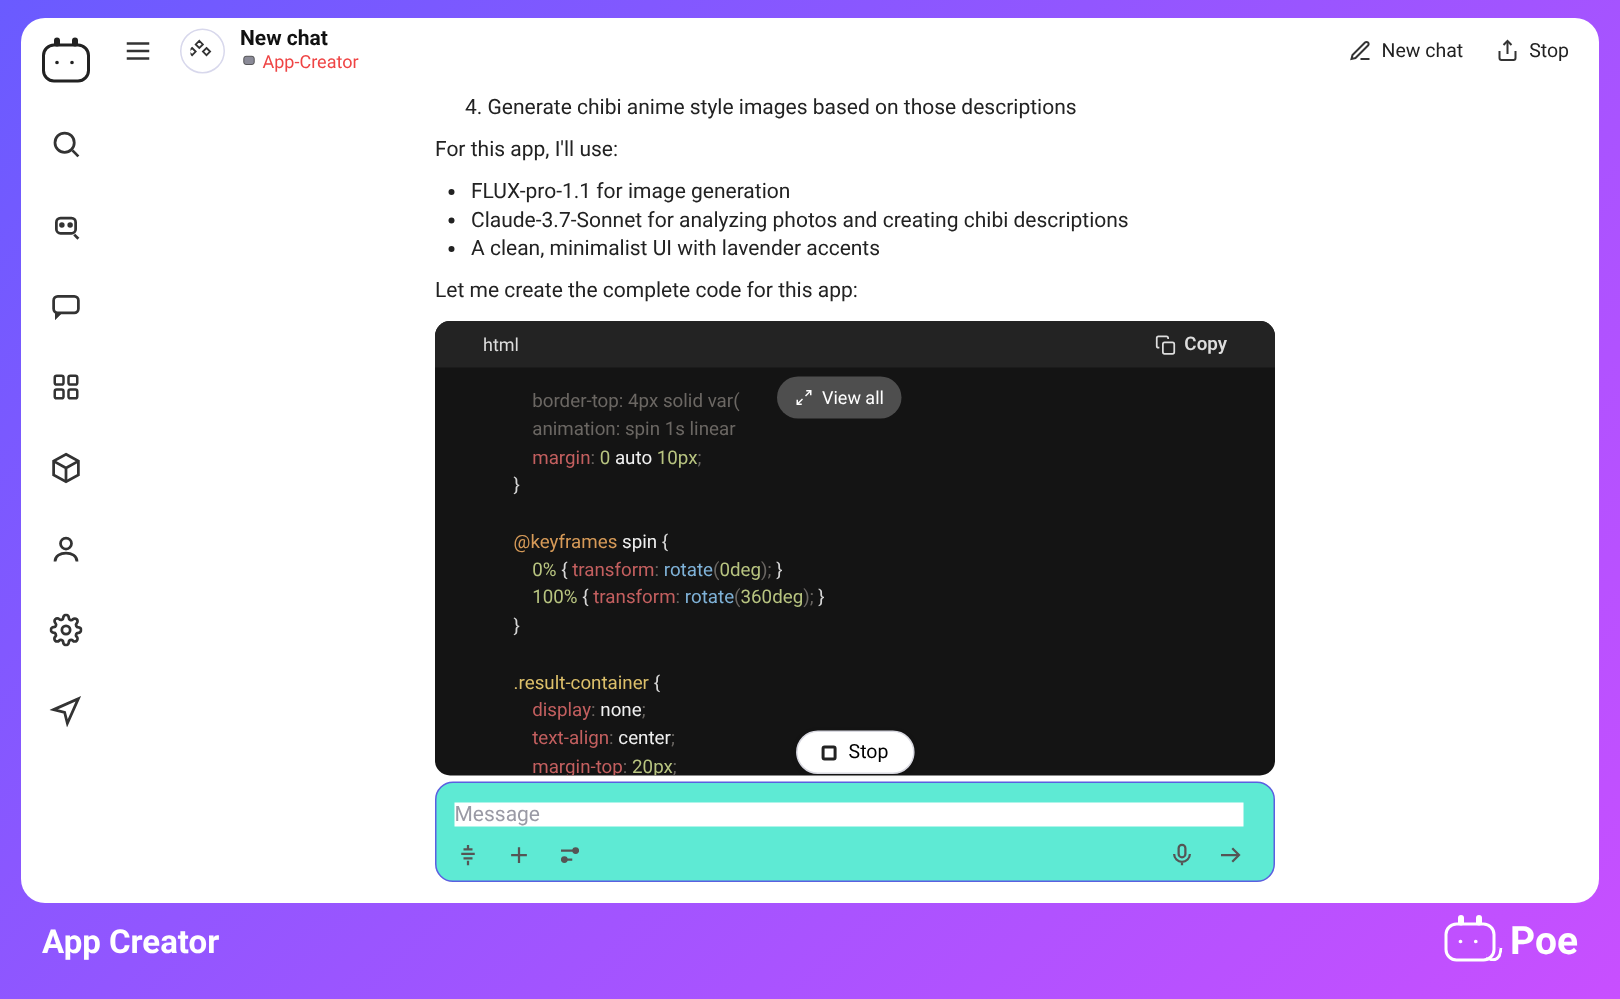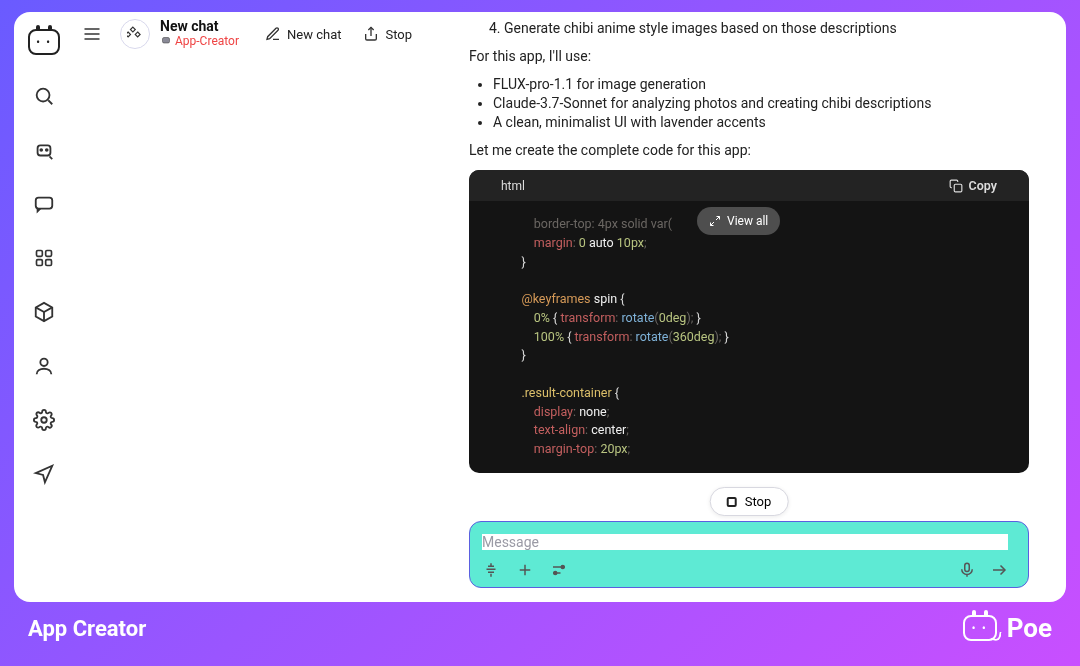--- a/index.html
+++ b/index.html
@@ -43,21 +43,21 @@
     content:""; position:absolute; top:-6px; width:4px; height:6px; background:#222; border-radius:2px;
   }
   .logo-badge::before { left:6px; }
   .logo-badge::after { right:6px; }
   .logo-eyes { font-size:10px; letter-spacing:2px; color:#222; }
 
   
   .main {
     flex: 1;
     display: flex;
-    flex-direction: row;
+    flex-direction: column;
     justify-content: center;
   }
   .topbar {
     height: 44px;
     display: flex;
     align-items: center;
     padding: 0 14px 0 0;
     gap: 10px;
   }
   .hamburger { width:34px; display:flex; justify-content:center; }
@@ -326,20 +326,21 @@
             <div class="viewall-chip">
               <svg viewBox="0 0 24 24" fill="none" stroke-width="2">
                   <polyline points="15 3 21 3 21 9"></polyline>
                   <polyline points="9 21 3 21 3 15"></polyline>
                   <line x1="21" y1="3" x2="14" y2="10"></line>
                   <line x1="3" y1="21" x2="10" y2="14"></line>
                 </svg>
               <span>View all</span>
             </div>
 <div class="code-line dim">        <span>border-top: 4px solid var(          dark);</span></div>
+<div class="code-line dim">        <span>animation: spin 1s linear</span></div>
 <div class="code-line"><span class="dim">        </span><span class="prop">margin</span><span class="dim">: </span><span class="num">0</span><span class="val"> auto </span><span class="num">10px</span><span class="dim">;</span></div>
 <div class="code-line"><span class="brace">    }</span></div>
 <div class="code-line">&nbsp;</div>
 <div class="code-line"><span class="dim">    </span><span class="kw">@keyframes</span><span class="val"> spin </span><span class="brace">{</span></div>
 <div class="code-line"><span class="dim">        </span><span class="num">0%</span><span class="brace"> { </span><span class="prop">transform</span><span class="dim">: </span><span class="fn">rotate</span><span class="dim">(</span><span class="num">0deg</span><span class="dim">); </span><span class="brace">}</span></div>
 <div class="code-line"><span class="dim">        </span><span class="num">100%</span><span class="brace"> { </span><span class="prop">transform</span><span class="dim">: </span><span class="fn">rotate</span><span class="dim">(</span><span class="num">360deg</span><span class="dim">); </span><span class="brace">}</span></div>
 <div class="code-line"><span class="brace">    }</span></div>
 <div class="code-line">&nbsp;</div>
 <div class="code-line"><span class="dim">    </span><span class="sel">.result-container</span><span class="brace"> {</span></div>
 <div class="code-line"><span class="dim">        </span><span class="prop">display</span><span class="dim">: </span><span class="val">none</span><span class="dim">;</span></div>

